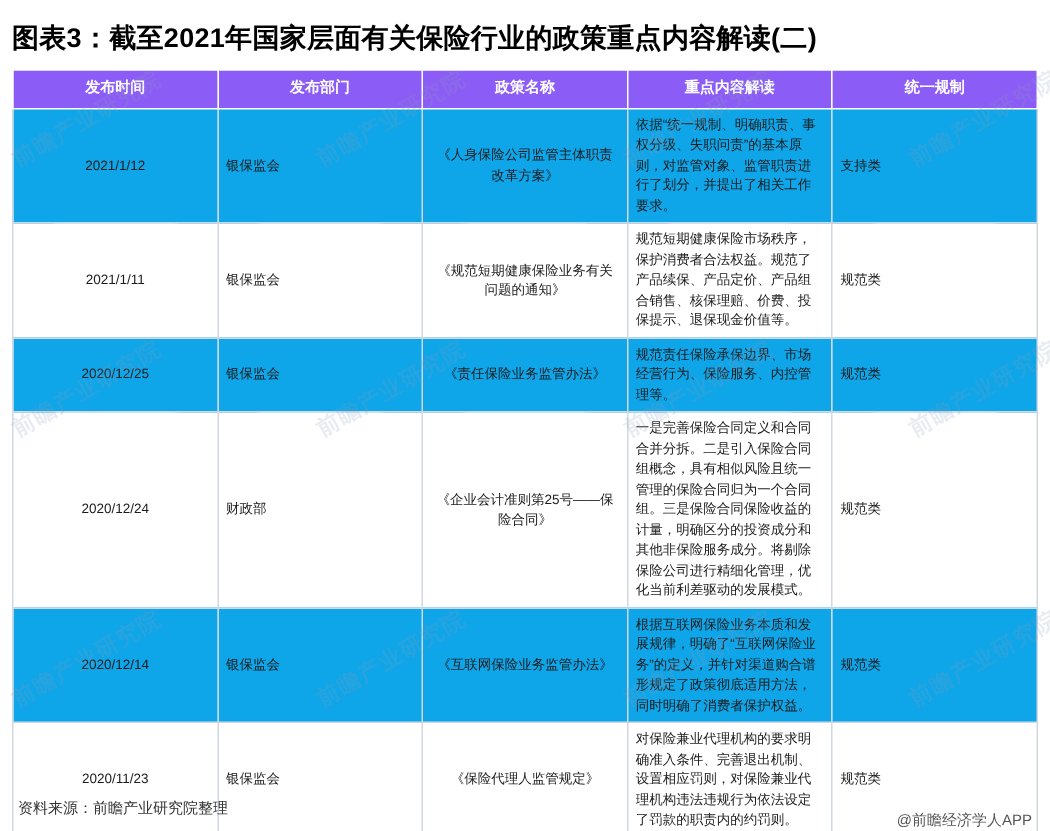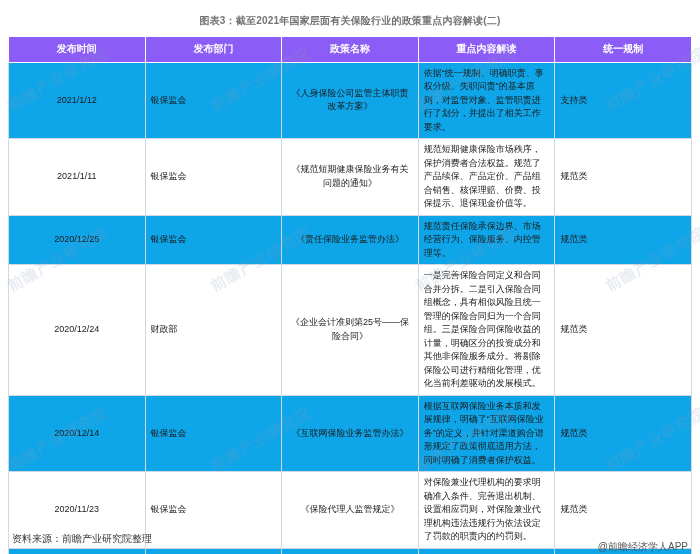--- a/index.html
+++ b/index.html
@@ -16,24 +16,23 @@
     overflow: hidden;
   }
   .page {
     position: relative;
     width: 700px;
     height: 554px;
     box-sizing: border-box;
     padding: 10px 8px 0 8px;
   }
   .title {
-    text-align: center;
-    font-size: 10px;
+    font-size: 18px;
     font-weight: bold;
-    color: #737373;
+    color: #000000;
     letter-spacing: 0.2px;
     margin: 4px 0 9px 0;
     line-height: 1.3;
   }
   table.policy-table {
     border-collapse: collapse;
     width: 684px;
     margin: 0 auto;
     table-layout: fixed;
   }

